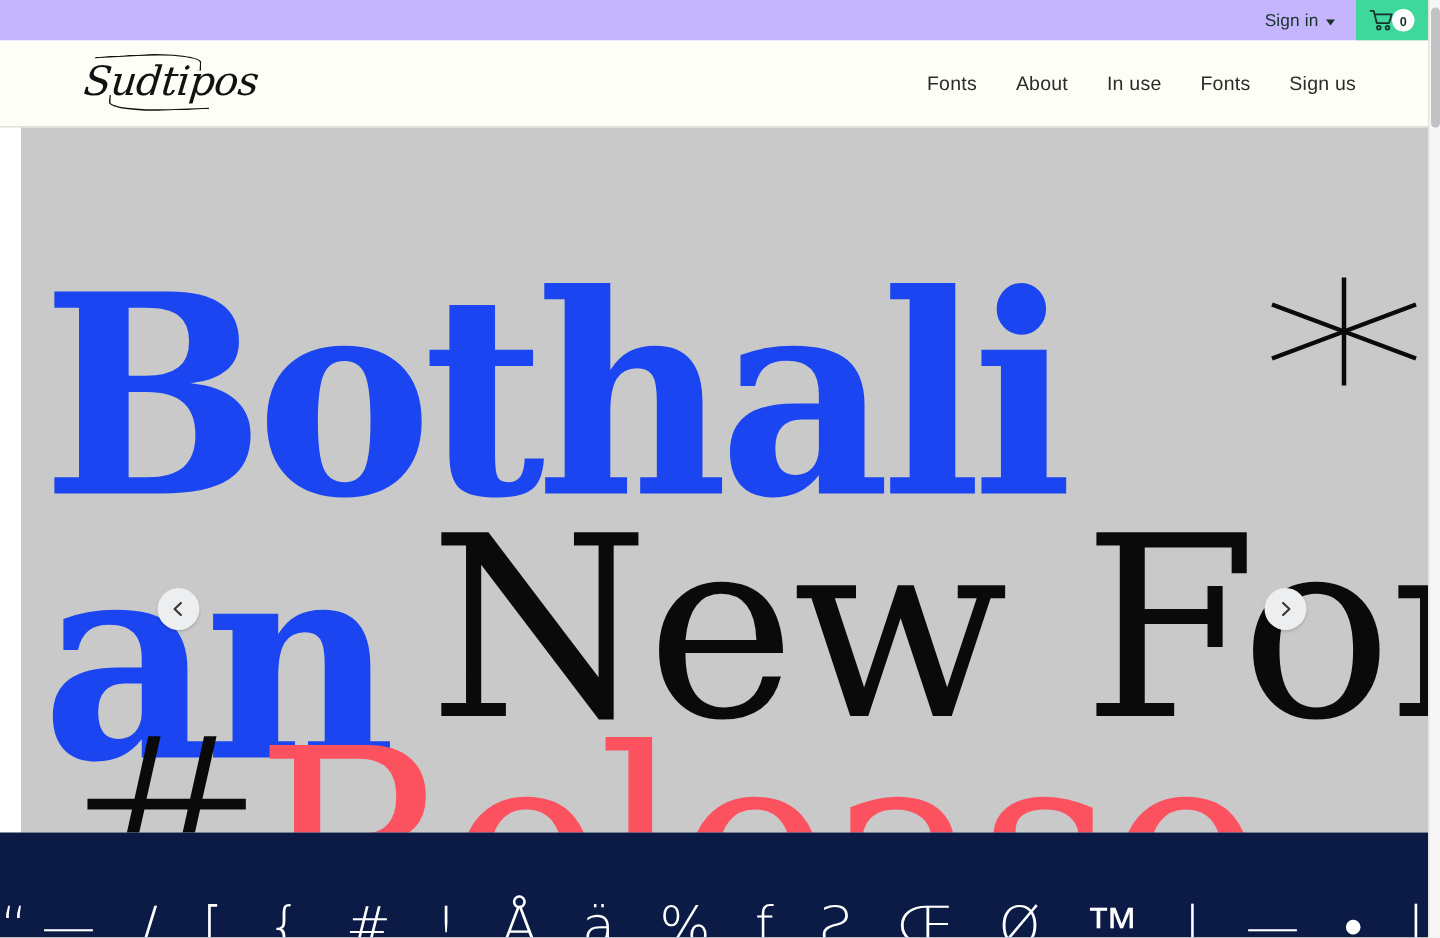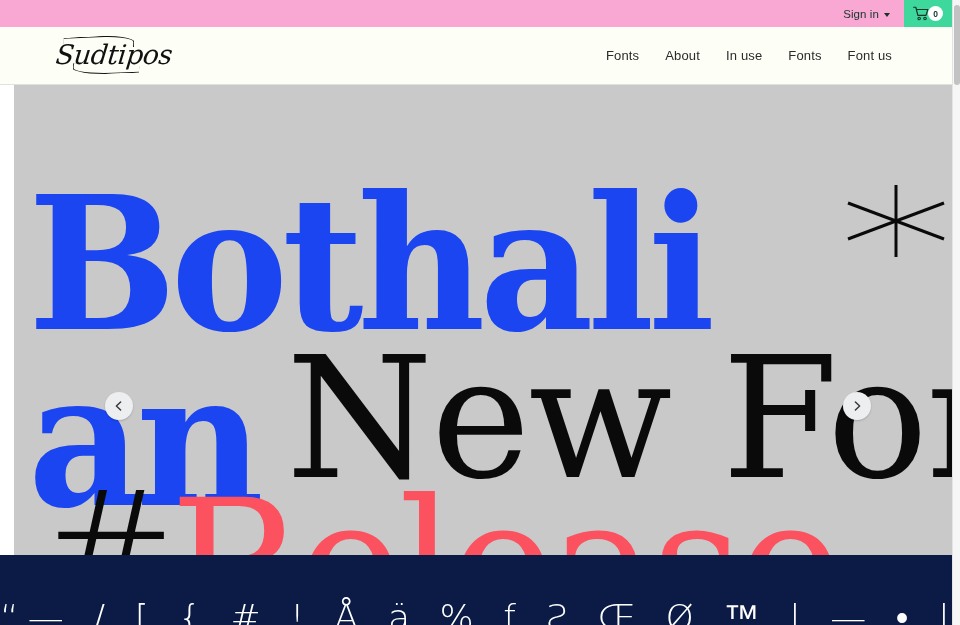--- a/index.html
+++ b/index.html
@@ -6,21 +6,21 @@
   html, body {
     width:960px; height:625px; overflow:hidden;
     font-family:"Liberation Sans", sans-serif;
     background:#ffffff;
   }
   #page { position:relative; width:960px; height:625px; overflow:hidden; }
 
   
   .topbar {
     position:absolute; top:0; left:0; width:952px; height:27px;
-    background:#f9a8d4;
+    background:#c4b5fd;
     display:flex; align-items:center; justify-content:flex-end;text-align:center;
   }
   .signin {
     display:flex; align-items:center; gap:5px;
     font-size:11.5px; color:#16332a; letter-spacing:.1px;
     padding:0 14px 0 0; cursor:pointer; white-space:nowrap;
   }
   .caret {
     width:0; height:0; border-left:3.5px solid transparent;
     border-right:3.5px solid transparent; border-top:4.5px solid #16332a;
@@ -55,21 +55,21 @@
   .logo::before {
     content:""; position:absolute; left:6px; top:-5px; width:70px; height:12px;
     border-top:1.3px solid #111; border-right:1.3px solid #111;
     border-radius:0 60% 0 0; transform:rotate(-3deg);
   }
   .logo::after {
     content:""; position:absolute; left:18px; bottom:-6px; width:66px; height:11px;
     border-bottom:1.3px solid #111; border-left:1.3px solid #111;
     border-radius:0 0 0 60%; transform:rotate(-2deg);
   }
-  .nav { display:flex; align-items:center; gap:26px; margin-right:60px; }
+  .nav { display:flex; align-items:center; gap:26px; margin-right:48px; }
   .nav a {
     font-size:13px; color:#2b2b2b; text-decoration:none;
     letter-spacing:.15px; white-space:nowrap; cursor:pointer;
   }
 
   
   .hero {
     position:absolute; top:85px; left:14px; width:952px; height:470px;
     background:#c9c9c9; overflow:hidden;
   }
@@ -166,21 +166,21 @@
     </div>
   </div>
 
   <div class="header">
     <div class="logo">Sudtipos</div>
     <nav class="nav">
       <a>Fonts</a>
       <a>About</a>
       <a>In use</a>
       <a>Fonts</a>
-      <a>Font us</a>
+      <a>Sign us</a>
     </nav>
   </div>
 
   <div class="hero">
     <div class="hero-stage">
 
       <div class="row row1">Bothali</div>
 
       <div class="row row2-a">an</div>
 

